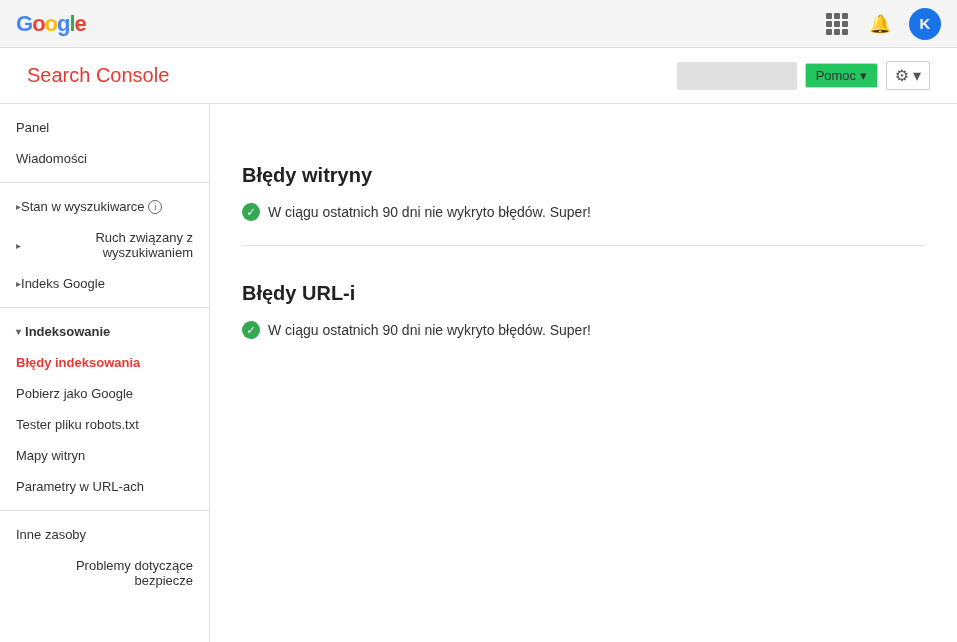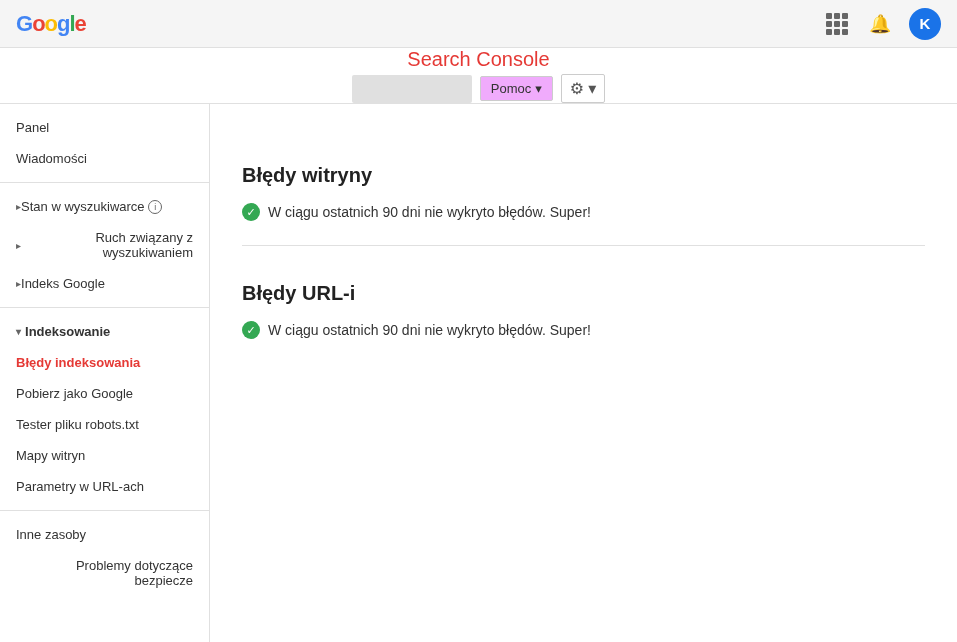--- a/index.html
+++ b/index.html
@@ -48,43 +48,42 @@
     .grid-icon span { width: 6px; height: 6px; background: #666; border-radius: 1px; display: block; }
 
     
     .header-bar {
       height: 56px;
       background: #fff;
       border-bottom: 1px solid #e0e0e0;
       display: flex;
       align-items: center;
       justify-content: space-between;
-      padding: 0 16px;
-      flex-direction: column;
+      padding: 0 27px;
     }
     .app-title {
       color: #e53935;
       font-size: 20px;
       font-weight: normal;
     }
     .header-right { display: flex; align-items: center; gap: 8px; }
     .site-selector {
       background: #e0e0e0;
       border-radius: 2px;
       height: 28px;
       width: 120px;
     }
     .help-btn {
       display: flex; align-items: center; gap: 4px;
       border: 1px solid #ccc;
       border-radius: 2px;
       padding: 4px 10px;
       cursor: pointer;
       font-size: 13px;
-      background: #f0abfc;
+      background: #22c55e;
       color: #333;
     }
     .settings-btn {
       display: flex; align-items: center; gap: 4px;
       border: 1px solid #ccc;
       border-radius: 2px;
       padding: 4px 8px;
       cursor: pointer;
       font-size: 16px;
       background: #fff;

